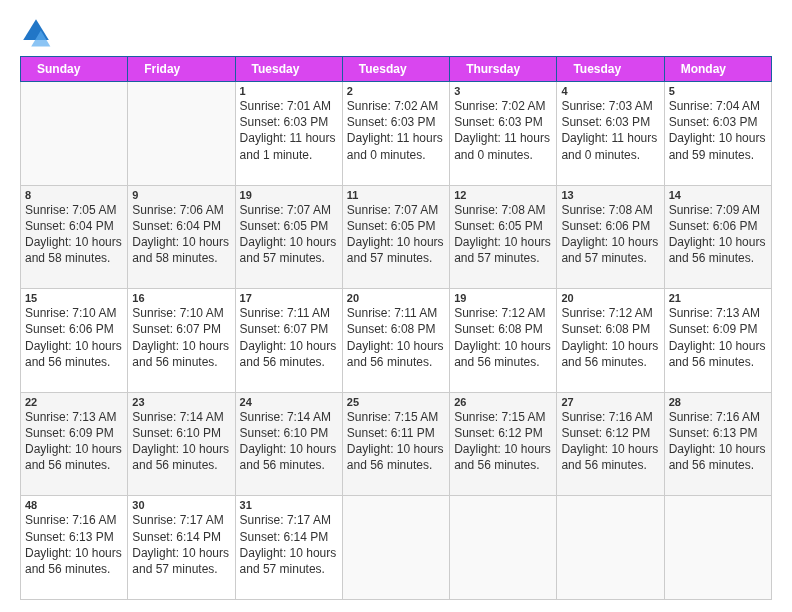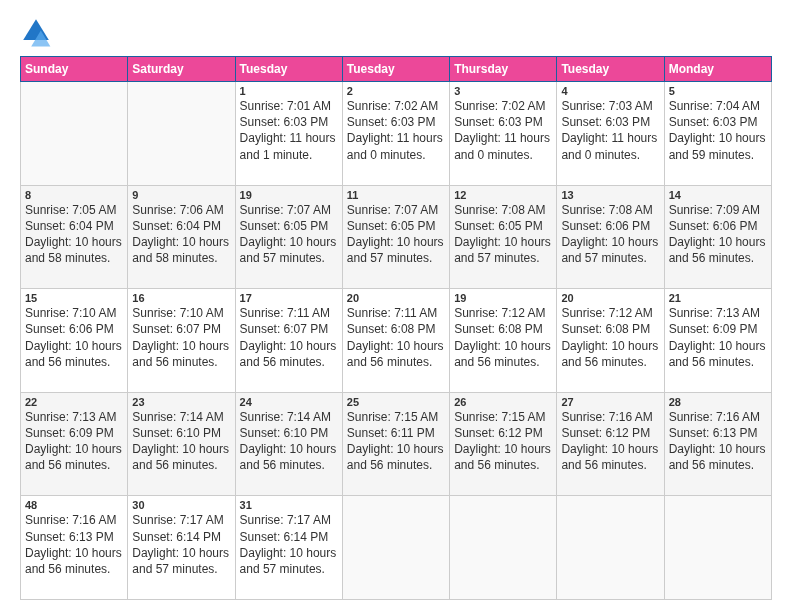--- a/index.html
+++ b/index.html
@@ -59,25 +59,25 @@
       font-size: 15px;
       color: #333;
     }
     .calendar {
       flex: 1;
       border-collapse: collapse;
       width: 100%;
       table-layout: fixed;
     }
     .calendar th {
-      background: #ec4899;
+      background: #d946ef;
       color: #fff;
       font-size: 12px;
       font-weight: bold;
-      padding: 5px 4px;
+      padding: 5px 16px;
       border: 1px solid #1a5fa0;
       text-align: left;
     }
     .calendar td {
       border: 1px solid #ccc;
       vertical-align: top;
       padding: 3px 4px;
       font-size: 9.5px;
       color: #333;
       background: #fff;
@@ -118,21 +118,21 @@
     <div class="title-block">
       <div class="month-title"></div>
       <div class="subtitle"></div>
     </div>
   </div>
 
   <table class="calendar">
     <thead>
       <tr>
       <th>Sunday</th>
-          <th>Saturday</th>
+          <th>Friday</th>
           <th>Tuesday</th>
           <th>Tuesday</th>
           <th>Thursday</th>
           <th>Tuesday</th>
           <th>Monday</th>
         </tr>
     </thead>
     <tbody id="calendar-body">
     <tr>
           <td class="empty-cell"></td>

